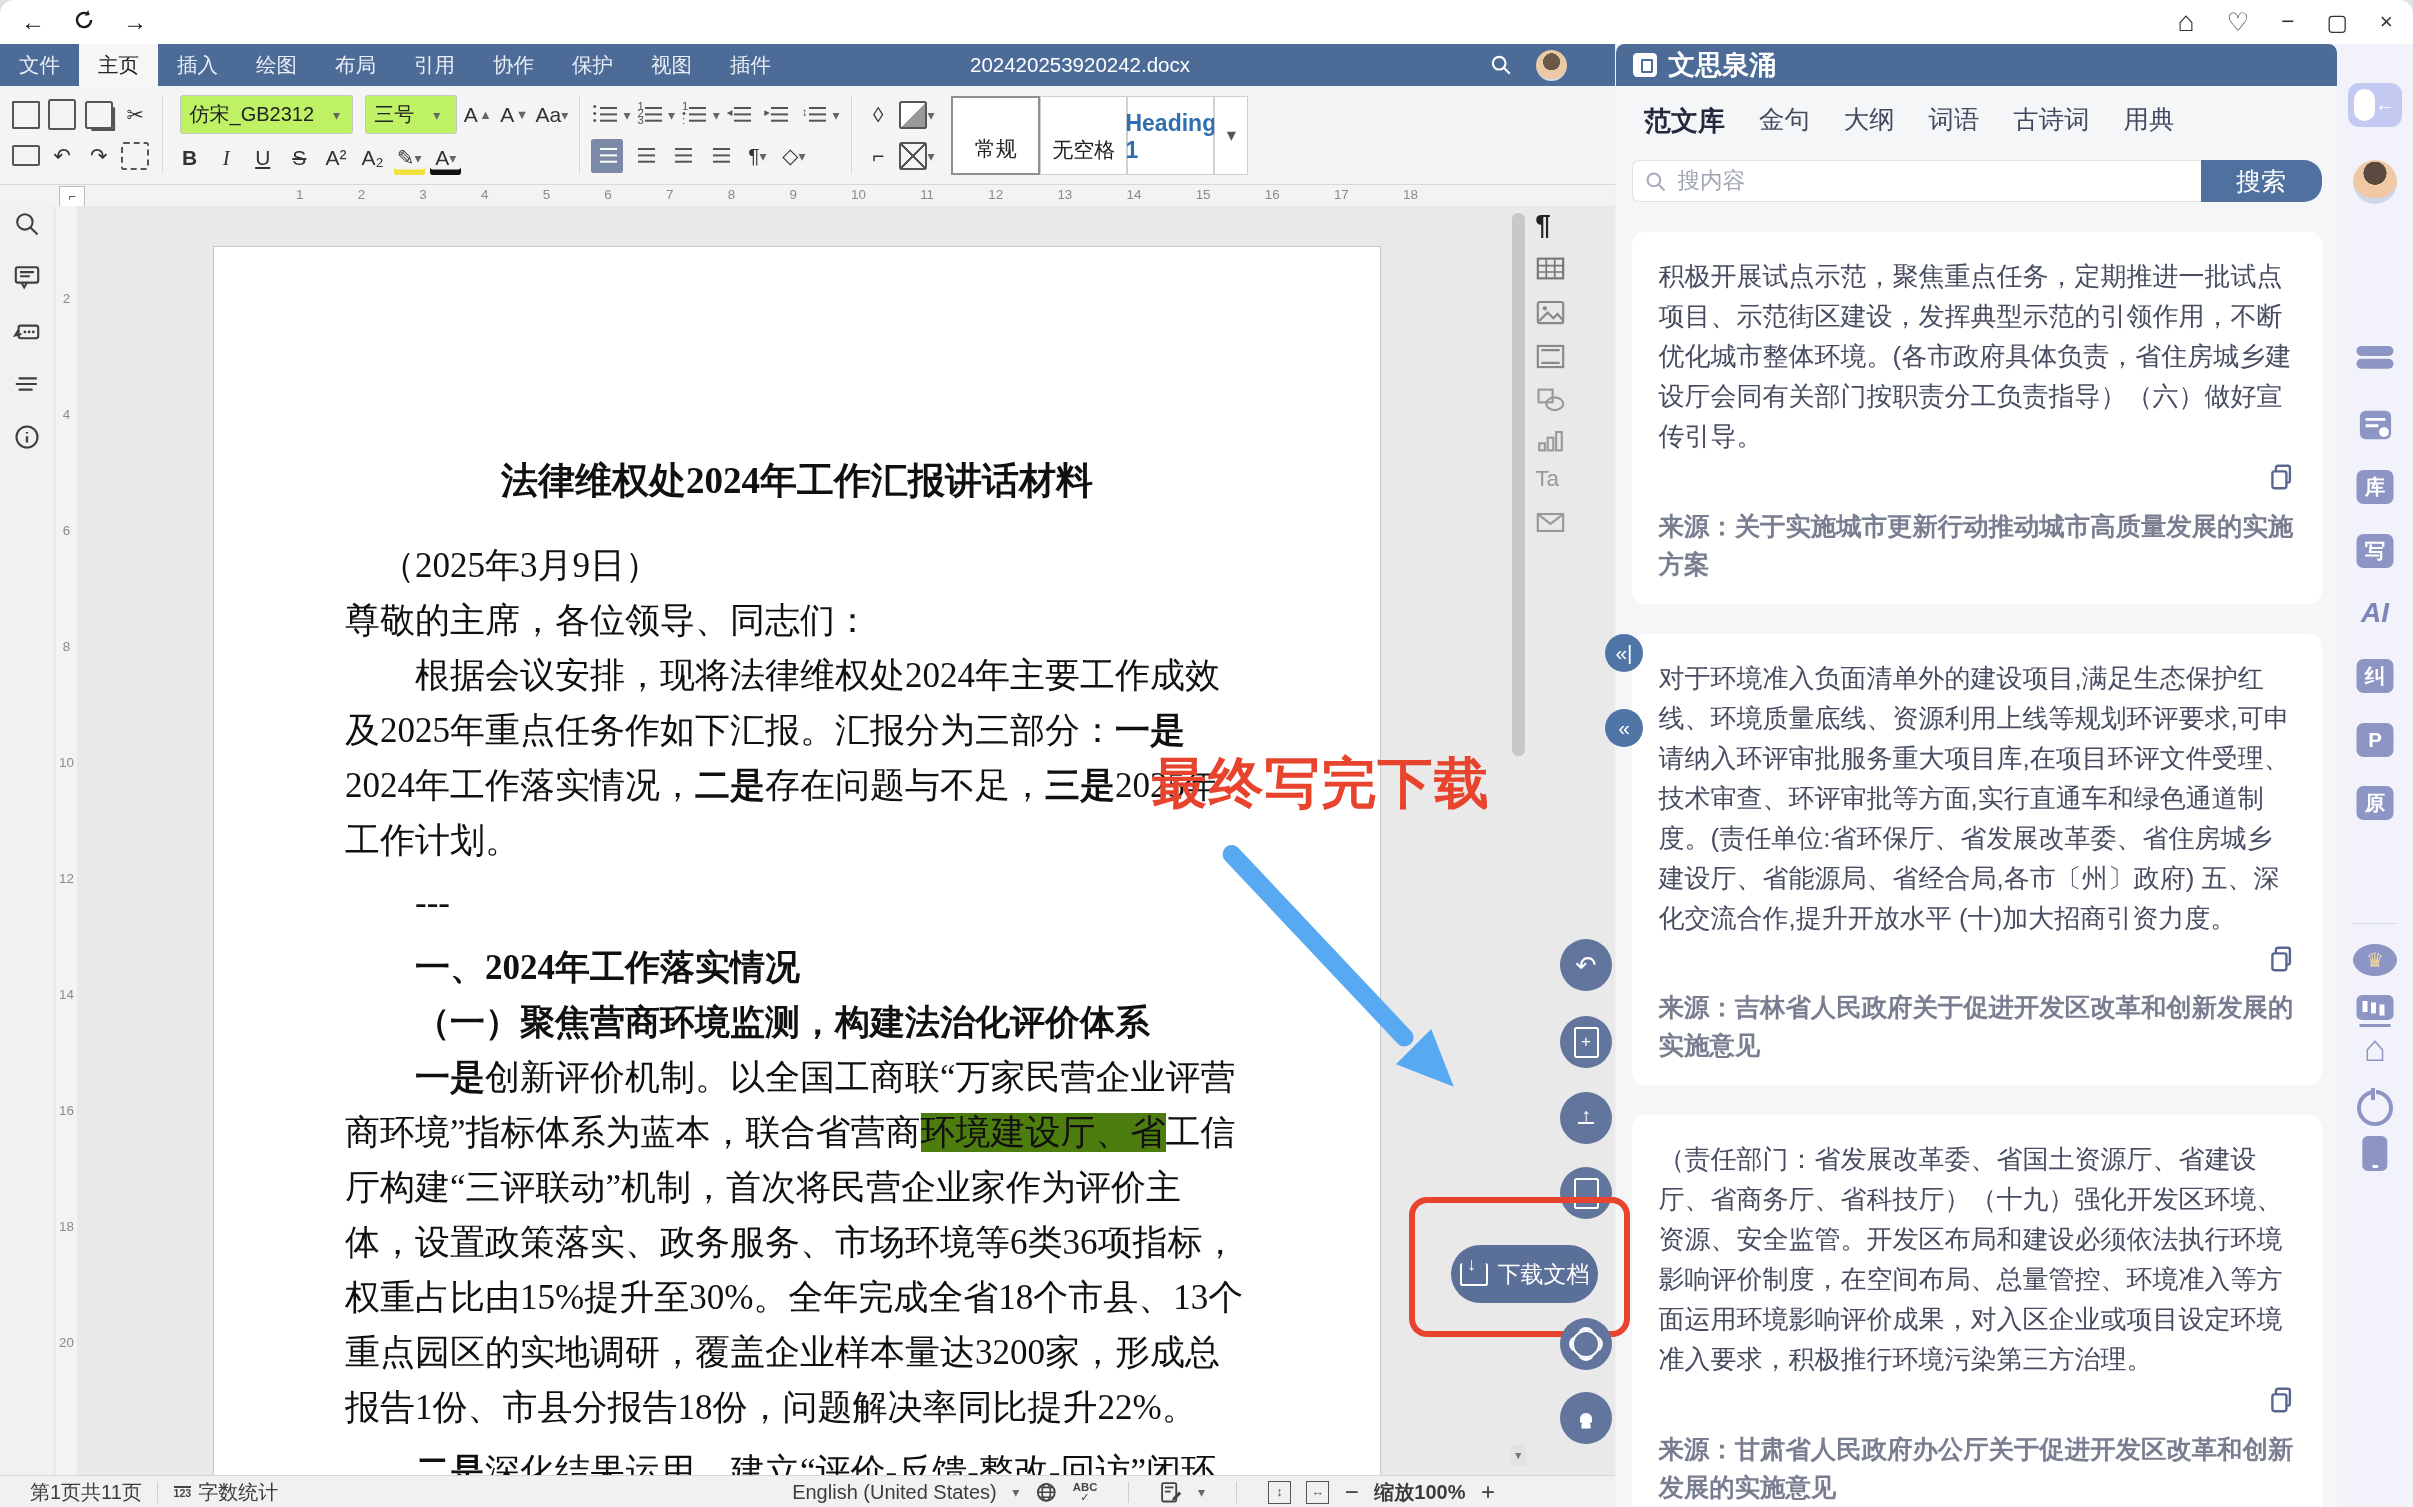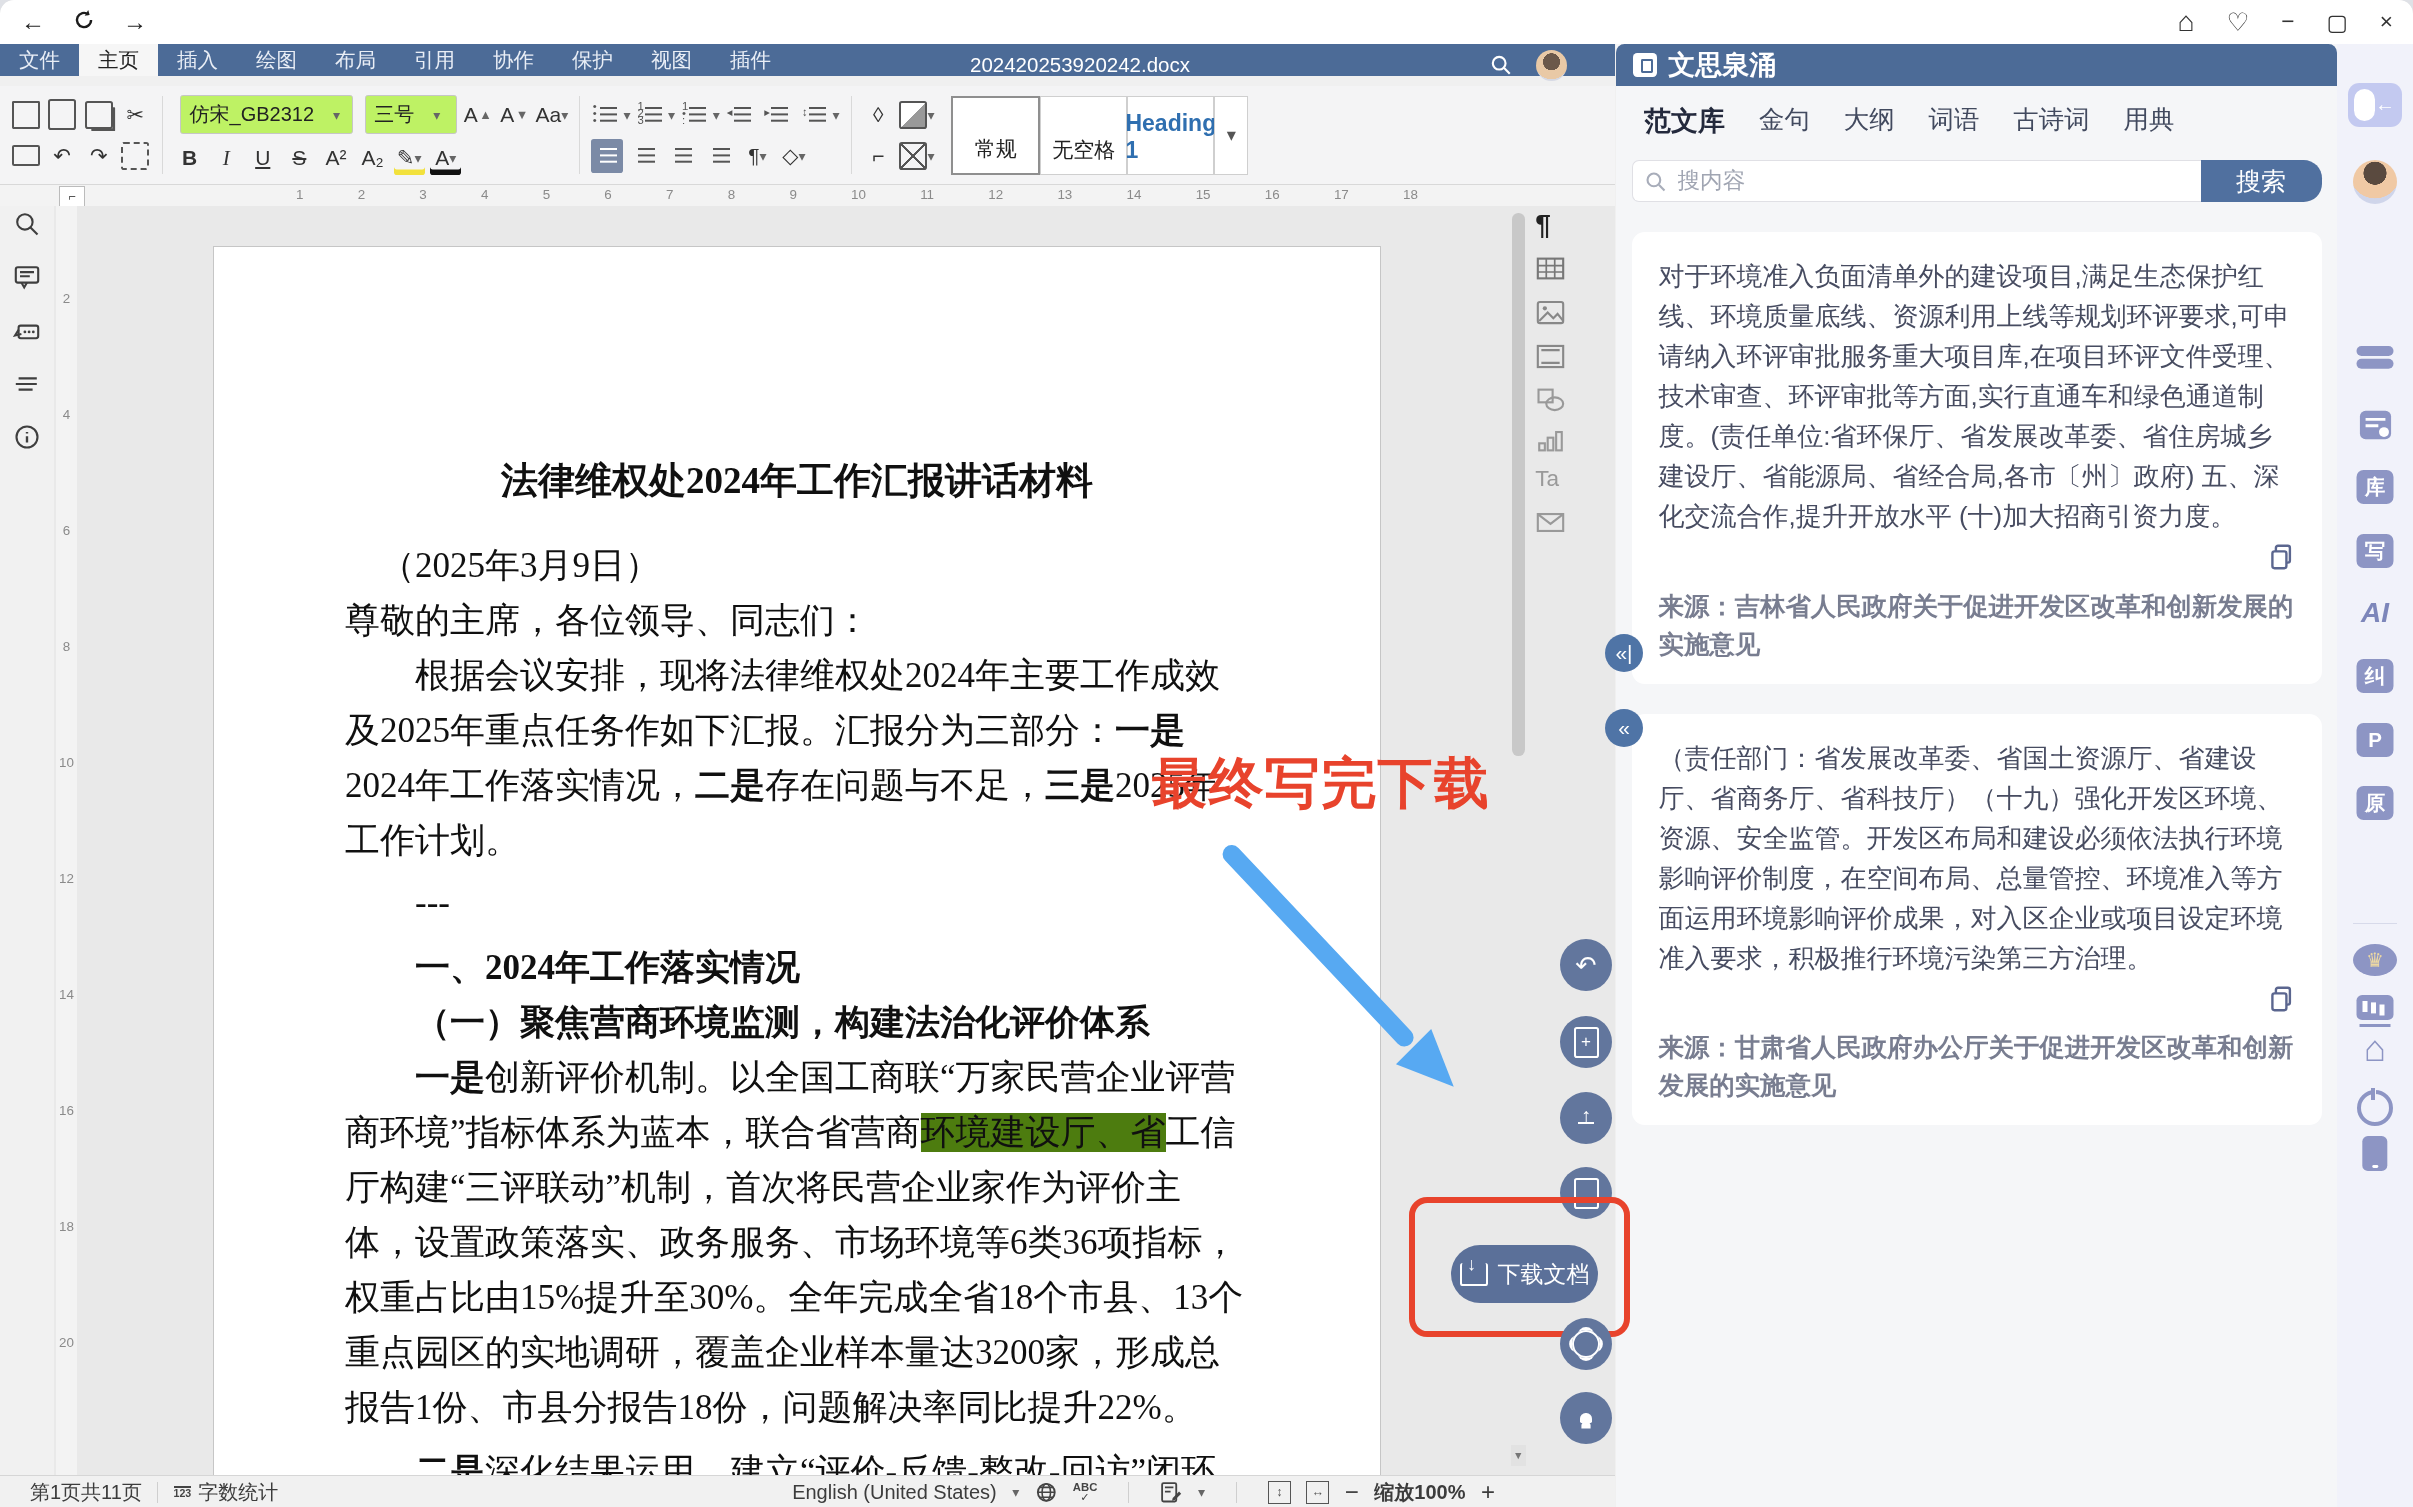--- a/index.html
+++ b/index.html
@@ -5,21 +5,21 @@
   html,body{margin:0;padding:0;background:#dfe1e6;}
   .app{position:relative;width:2413px;height:1507px;background:#f0f0f0;overflow:hidden;
        font-family:"Liberation Sans","DejaVu Sans",sans-serif;border-radius:14px 14px 0 0;}
   
   .chrome{position:absolute;left:0;top:0;width:2413px;height:44px;background:#ffffff;border-radius:14px 14px 0 0;
           display:flex;align-items:center;}
   .chrome .nav{display:flex;gap:27px;margin-left:21px;font-size:24px;color:#1c1c1c;font-weight:bold;}
   .chrome .nav span{cursor:default;}
   .chrome .winbtns{margin-left:auto;margin-right:20px;display:flex;gap:32px;font-size:22.6px;color:#333;align-items:center;}
   
-  .ribbon{position:absolute;left:0;top:44px;width:1615px;height:32px;background:#4c6b97;display:flex;align-items:stretch;}
+  .ribbon{position:absolute;left:0;top:44px;width:1615px;height:42px;background:#4c6b97;display:flex;align-items:stretch;}
   .ribbon .tab{padding:0 19px;display:flex;align-items:center;font-size:20.5px;color:#e9eef6;}
   .ribbon .tab.active{background:#f6f6f6;color:#222;}
   .ribbon .fname{position:absolute;left:1080px;top:0;height:42px;transform:translateX(-50%);display:flex;align-items:center;
                  color:#fff;font-size:20.5px;}
   .ribbon .r-ic{position:absolute;top:5.6px;width:31px;height:31px;display:flex;align-items:center;justify-content:center;}
   .avatar-s{border-radius:50%;background:radial-gradient(circle at 50% 38%,#6b584a 0 34%,#e9c9a6 35% 70%,#d6d9e4 71%);}
   
   .toolbar{position:absolute;left:0;top:86px;width:1615px;height:99px;background:#f4f4f5;border-bottom:0.7px solid #d8d8d8;
            display:flex;align-items:center;padding:0 10px;box-sizing:border-box;gap:11.3px;}
   .vsep{width:0.7px;height:78px;background:#d9d9d9;}
@@ -526,20 +526,30 @@
         <svg class="glyph" width="24" height="24" viewBox="0 0 34 34">
             <circle cx="14" cy="14" r="9" fill="none" stroke="#a8adba" stroke-width="3"></circle>
             <path d="M21 21l8 8" stroke="#a8adba" stroke-width="3"></path>
           </svg>
         </span>
       <input placeholder="搜内容" style="">
       <button>搜索</button>
     </div>
     <div class="cards">
       <div class="card">
+        <div class="txt">积极开展试点示范，聚焦重点任务，定期推进一批试点项目、示范街区建设，发挥典型示范的引领作用，不断优化城市整体环境。(各市政府具体负责，省住房城乡建设厅会同有关部门按职责分工负责指导）（六）做好宣传引导。</div>
+        <div class="cpy">
+          <svg class="glyph" width="27" height="28" viewBox="0 0 38 40">
+              <rect x="11" y="4" width="20" height="24" rx="3" fill="none" stroke="#5b668f" stroke-width="3.4"></rect>
+              <rect x="6" y="12" width="20" height="24" rx="3" fill="#fff" stroke="#5b668f" stroke-width="3.4"></rect>
+            </svg>
+          </div>
+        <div class="src">来源：关于实施城市更新行动推动城市高质量发展的实施方案</div>
+      </div>
+      <div class="card">
         <div class="txt">对于环境准入负面清单外的建设项目,满足生态保护红线、环境质量底线、资源利用上线等规划环评要求,可申请纳入环评审批服务重大项目库,在项目环评文件受理、技术审查、环评审批等方面,实行直通车和绿色通道制度。(责任单位:省环保厅、省发展改革委、省住房城乡建设厅、省能源局、省经合局,各市〔州〕政府) 五、深化交流合作,提升开放水平 (十)加大招商引资力度。</div>
         <div class="cpy">
           <svg class="glyph" width="27" height="28" viewBox="0 0 38 40">
               <rect x="11" y="4" width="20" height="24" rx="3" fill="none" stroke="#5b668f" stroke-width="3.4"></rect>
               <rect x="6" y="12" width="20" height="24" rx="3" fill="#fff" stroke="#5b668f" stroke-width="3.4"></rect>
             </svg>
           </div>
         <div class="src">来源：吉林省人民政府关于促进开发区改革和创新发展的实施意见</div>
       </div>
       <div class="card">

